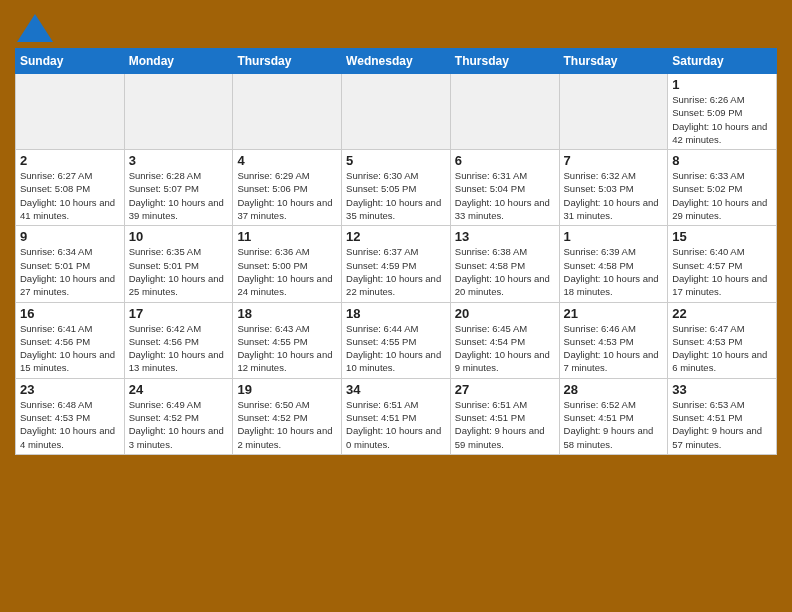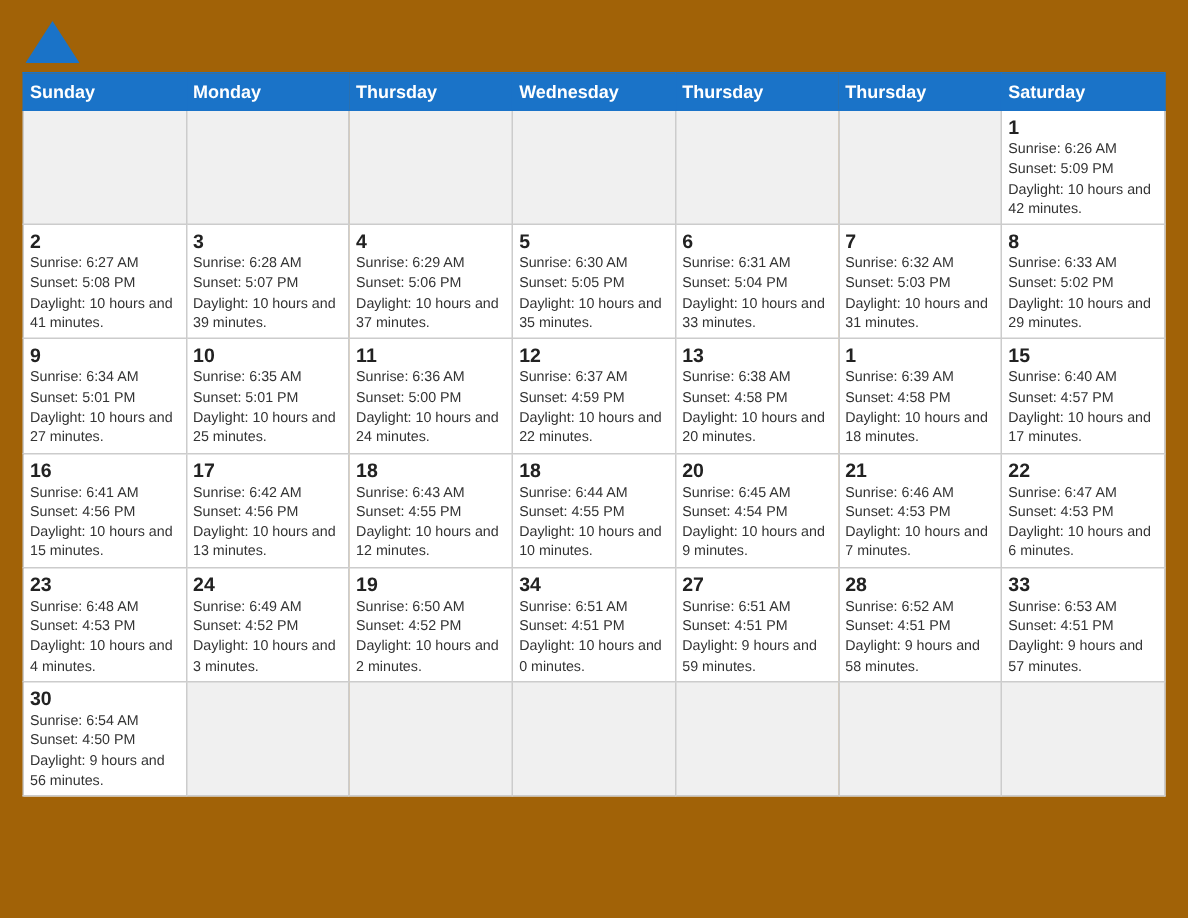--- a/index.html
+++ b/index.html
@@ -252,27 +252,15 @@
           </td>
           <td>
             <span class="day-number">28</span>
             <div class="day-info">Sunrise: 6:52 AM<br>Sunset: 4:51 PM<br>Daylight: 9 hours and 58 minutes.</div>
           </td>
           <td>
             <span class="day-number">33</span>
             <div class="day-info">Sunrise: 6:53 AM<br>Sunset: 4:51 PM<br>Daylight: 9 hours and 57 minutes.</div>
           </td>
         </tr>
-        <tr class="last-row">
-          <td>
-            <span class="day-number">30</span>
-            <div class="day-info">Sunrise: 6:54 AM<br>Sunset: 4:50 PM<br>Daylight: 9 hours and 56 minutes.</div>
-          </td>
-          <td class="empty"></td>
-          <td class="empty"></td>
-          <td class="empty"></td>
-          <td class="empty"></td>
-          <td class="empty"></td>
-          <td class="empty"></td>
-        </tr>
       </tbody>
   </table>
 </div>
 
 </body></html>

